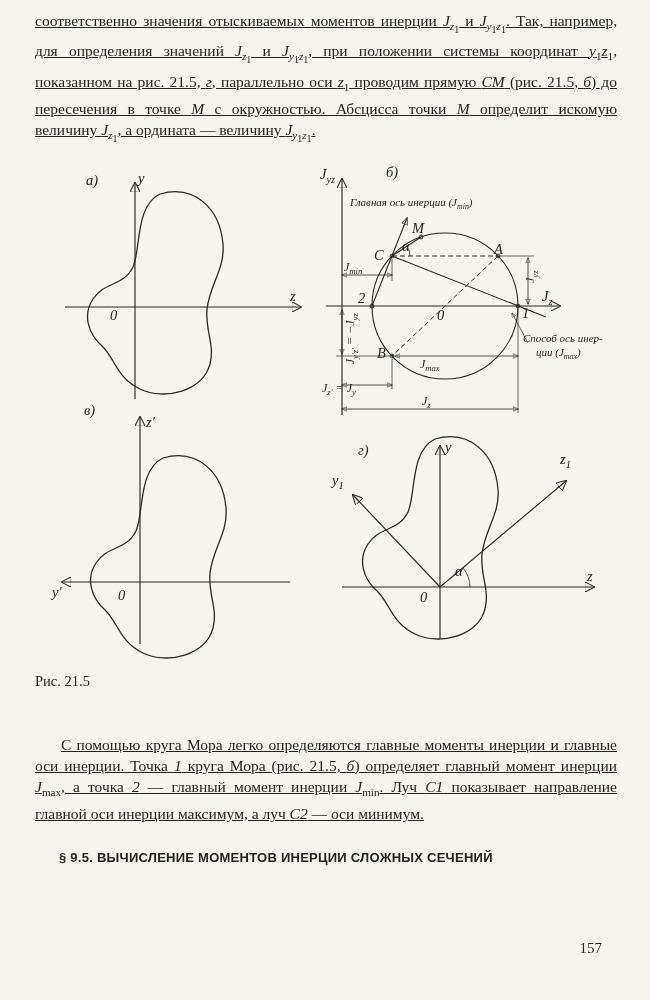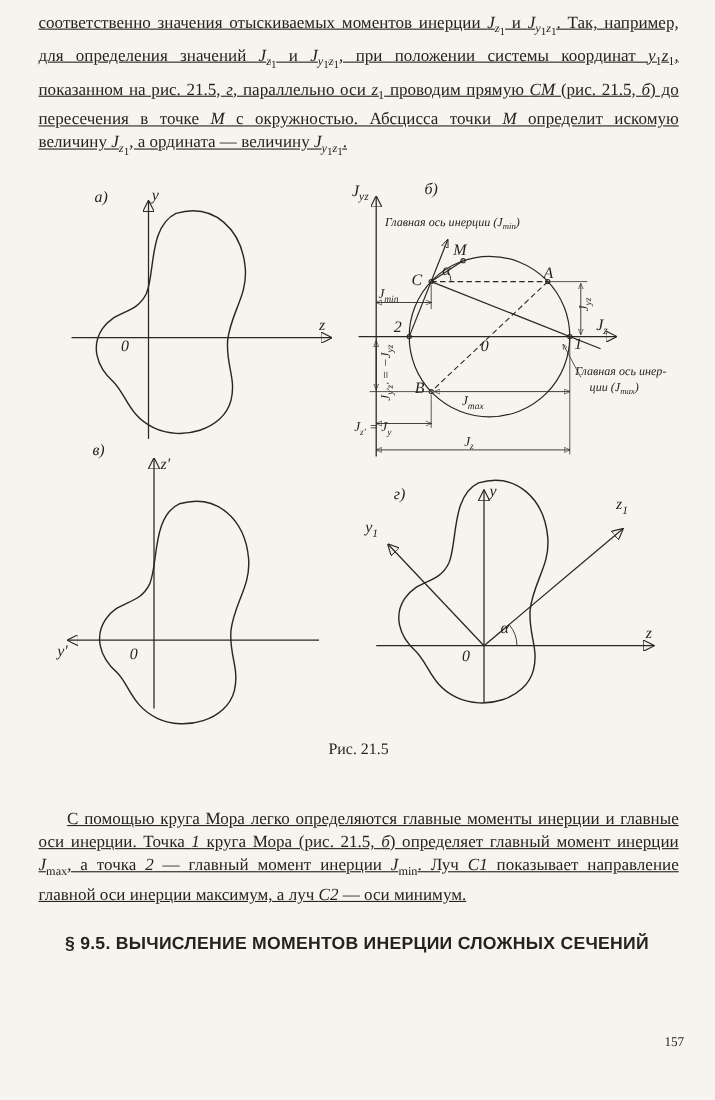--- a/index.html
+++ b/index.html
@@ -25,25 +25,25 @@
   .ext  { stroke-width:0.7; }
   .dim  { stroke-width:0.8; }
   .pt   { fill:#2a2722; stroke:none; }
 
   .lbl { position:absolute; font-style:italic; font-size:14.5px; line-height:1.05;
          white-space:nowrap; color:#26231e; }
   .lbl.small { font-size:12px; }
   .lbl.note  { font-size:11px; }
   .lbl.rot   { transform:rotate(-90deg); text-align:center; }
 
-  .caption { text-align:center; font-size:14.5px; margin-top:4px; }
-  .section-heading { font-family:"Liberation Sans", sans-serif; font-size:16px;
+  .caption { text-align:left; font-size:14.5px; margin-top:4px; }
+  .section-heading { font-family:"Liberation Sans", sans-serif; font-size:13px;
          font-weight:bold; letter-spacing:0.25px; margin:26px 0 18px; padding-left:24px; }
   .para2 { margin-top:16px; }
-  .page-number { position:absolute; right:28px; top:940px; font-size:12px; }
+  .page-number { position:absolute; right:48px; top:940px; font-size:15px; }
 </style>
 </head>
 <body>
 
 <div class="page">
 
   <p class="body-text">соответственно значения отыскиваемых моментов инерции <i>J</i><sub><i>z</i><sub>1</sub></sub> и <i>J</i><sub><i>y</i><sub>1</sub><i>z</i><sub>1</sub></sub>. Так, например, для определения значений <i>J</i><sub><i>z</i><sub>1</sub></sub> и <i>J</i><sub><i>y</i><sub>1</sub><i>z</i><sub>1</sub></sub>, при положении системы координат <i>y</i><sub>1</sub><i>z</i><sub>1</sub>, показанном на рис. 21.5, <i>г</i>, параллельно оси <i>z</i><sub>1</sub> проводим прямую <i>СМ</i> (рис. 21.5, <i>б</i>) до пересечения в точке <i>М</i> с окружностью. Абсцисса точки <i>М</i> определит искомую величину <i>J</i><sub><i>z</i><sub>1</sub></sub>, а ордината — величину <i>J</i><sub><i>y</i><sub>1</sub><i>z</i><sub>1</sub></sub>.</p>
 
   <div class="figure">
 
@@ -137,21 +137,21 @@
     <span class="lbl" style="left:358px;top:134px">2</span>
     <span class="lbl" style="left:437px;top:151px">0</span>
     <span class="lbl" style="left:522px;top:149px">1</span>
     <span class="lbl" style="left:377px;top:189px">В</span>
     <span class="lbl small" style="left:420px;top:201px"><i>J</i><sub>max</sub></span>
     <span class="lbl small rot" style="left:297px;top:174px;width:110px"><i>J<sub>y′z′</sub></i> = −<i>J<sub>yz</sub></i></span>
     <span class="lbl small" style="left:322px;top:225px"><i>J<sub>z′</sub></i> = <i>J<sub>y</sub></i></span>
     <span class="lbl small" style="left:422px;top:238px"><i>J<sub>z</sub></i></span>
     <span class="lbl small rot" style="left:502px;top:112px;width:60px"><i>J<sub>yz</sub></i></span>
     <span class="lbl" style="left:542px;top:132px"><i>J<sub>z</sub></i></span>
-    <span class="lbl note" style="left:523px;top:176px">Главная ось инер-</span>
+    <span class="lbl note" style="left:523px;top:176px">Способ ось инер-</span>
     <span class="lbl note" style="left:536px;top:190px">ции (<i>J</i><sub>max</sub>)</span>
 
     <span class="lbl" style="left:84px;top:246px">в)</span>
     <span class="lbl" style="left:146px;top:258px">z′</span>
     <span class="lbl" style="left:52px;top:428px">y′</span>
     <span class="lbl" style="left:118px;top:431px">0</span>
 
     <span class="lbl" style="left:358px;top:286px">г)</span>
     <span class="lbl" style="left:445px;top:283px">y</span>
     <span class="lbl" style="left:332px;top:316px"><i>y</i><sub>1</sub></span>

